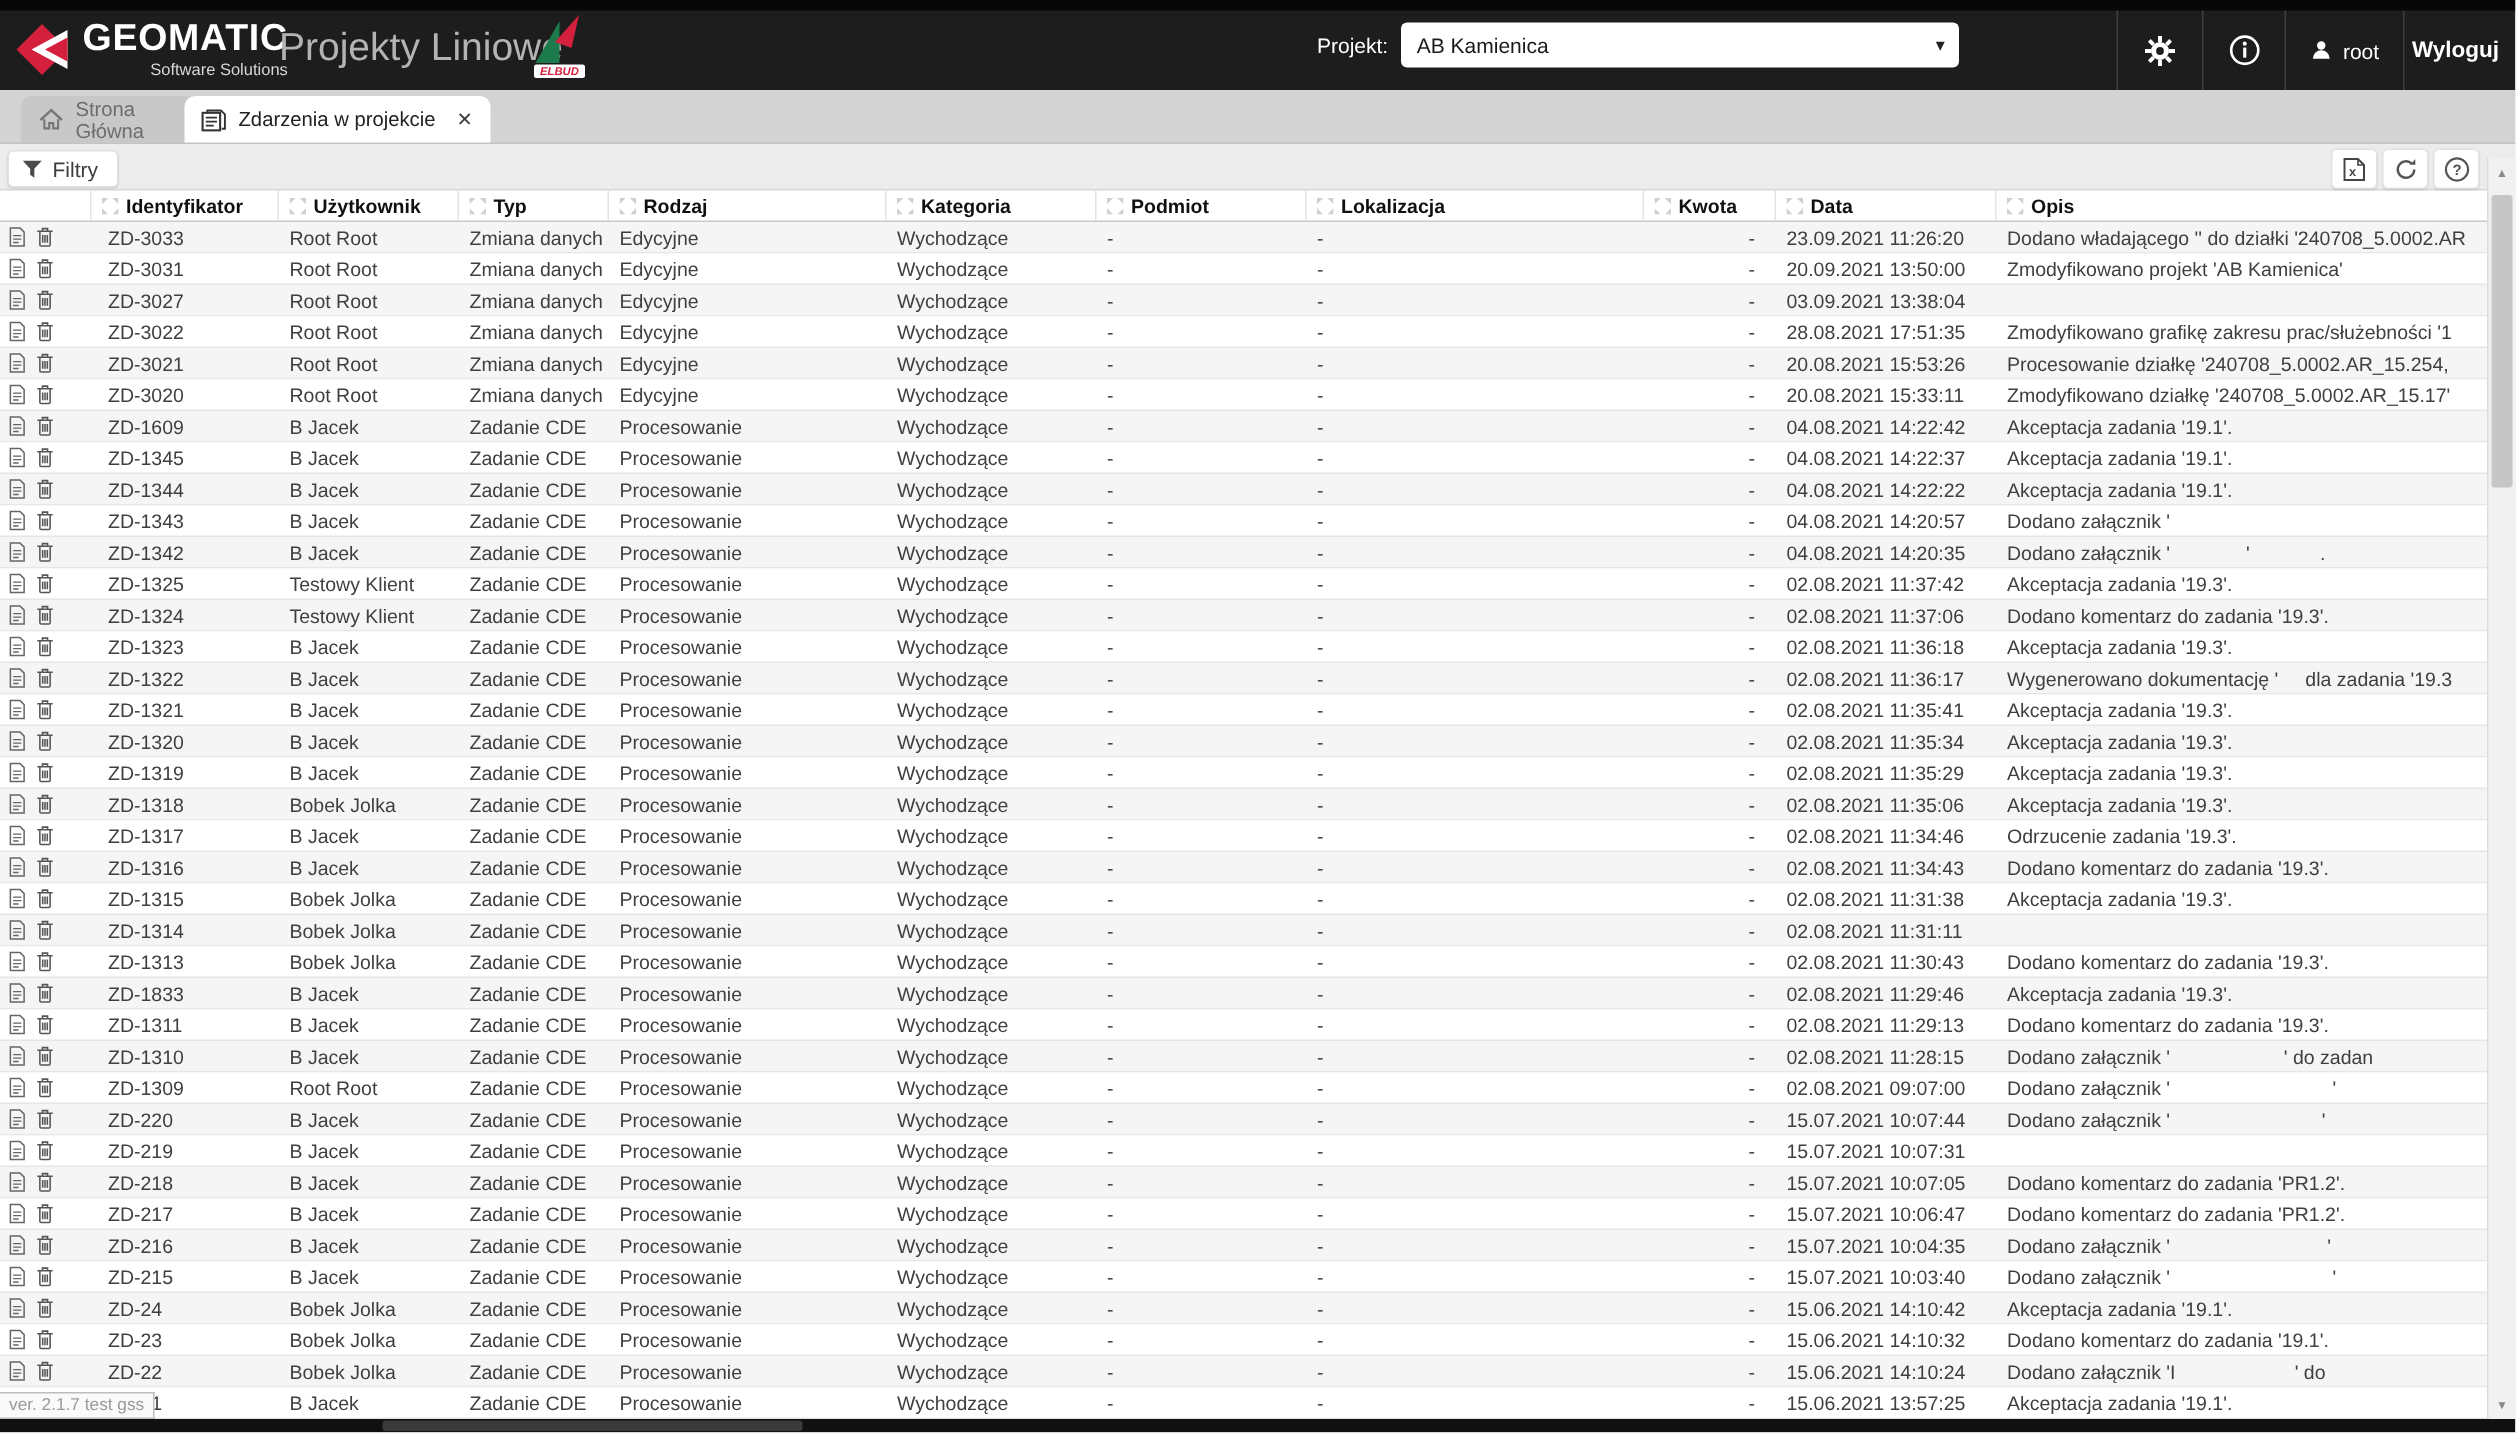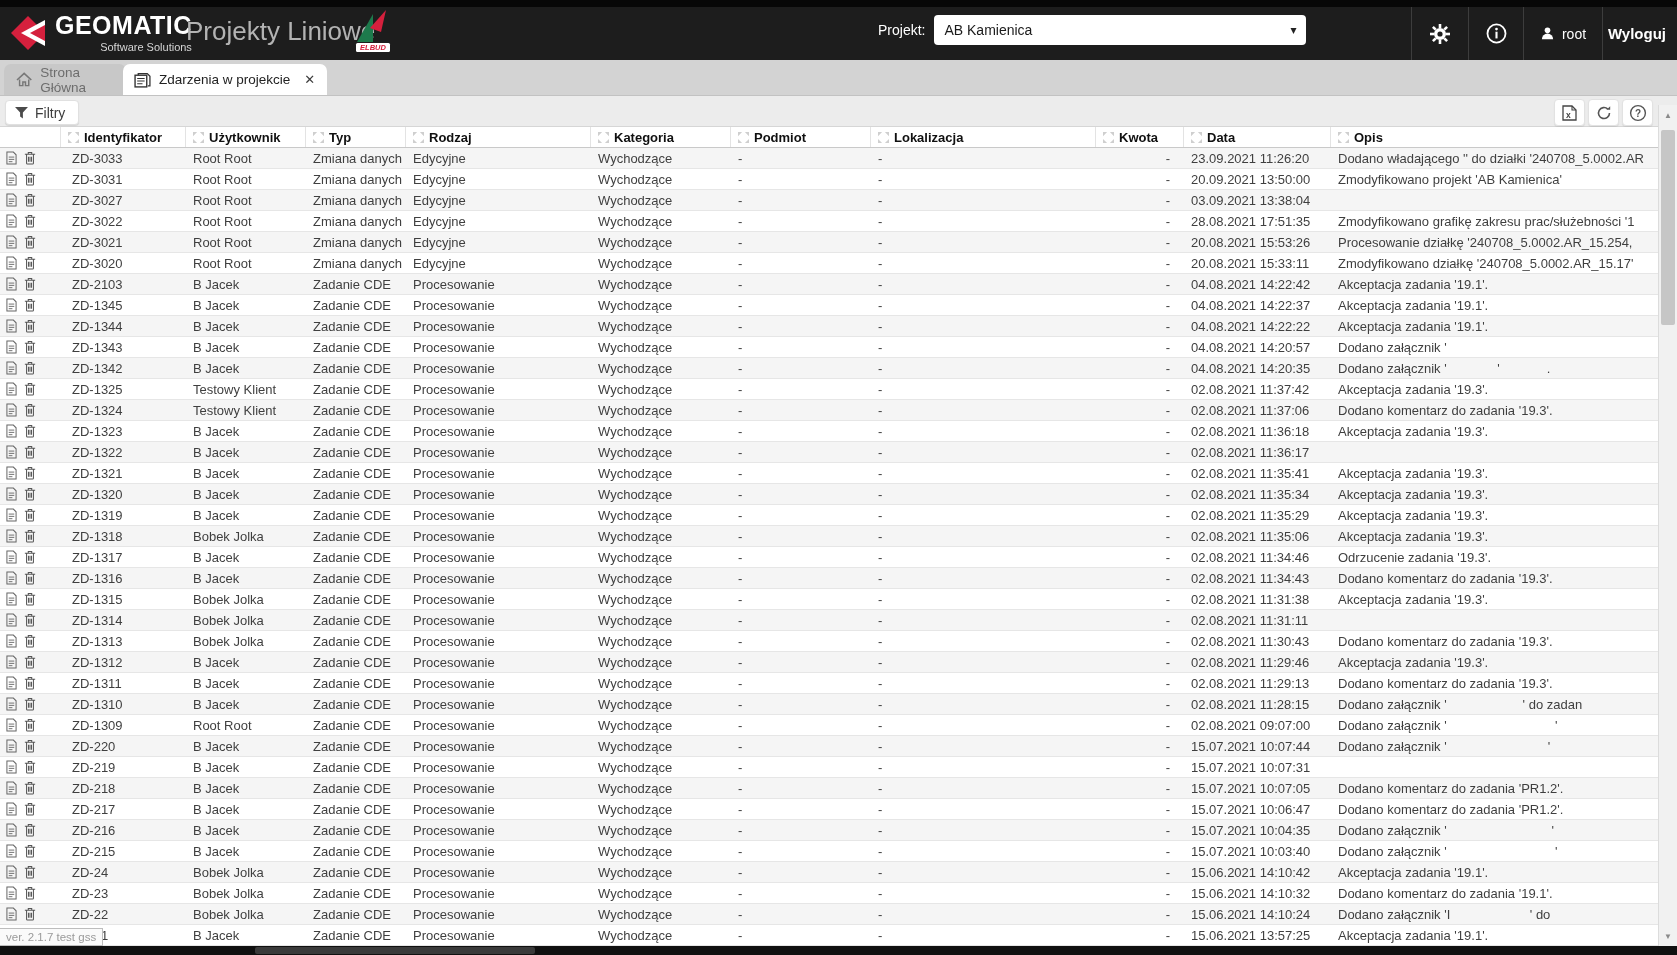--- a/index.html
+++ b/index.html
@@ -26,21 +26,21 @@
   .top-btn { display:flex; align-items:center; justify-content:center; gap:7px; color:#fff; cursor:pointer; }
   .btn-gear { width:56px; } .btn-info { width:54px; }
   .btn-user { width:78px; font-size:14px; }
   .btn-logout { width:68px; font-size:15px; font-weight:600; }
 
   
   .tabbar { position:absolute; top:60px; left:0; right:0; height:36px; background:#d3d3d3;
             border-bottom:1px solid #c2c2c2; box-sizing:border-box; }
   .tab { position:absolute; bottom:0; height:31px; border-radius:7px 7px 0 0;
          display:flex; align-items:center; gap:8px; box-sizing:border-box; cursor:pointer; }
-  .tab-home { left:4px; width:122px; background:#c8c8c8; color:#6d6d6d; font-size:13.5px; padding-left:12px; }
+  .tab-home { left:14px; width:122px; background:#c8c8c8; color:#6d6d6d; font-size:13.5px; padding-left:12px; }
   .tab-active { left:123px; background:#fff; color:#222; font-size:13.5px; padding:0 12px 0 11px; }
   .tab-close { color:#3c3c3c; font-size:13px; margin-left:6px; cursor:pointer; }
 
   
   .toolbar { position:absolute; top:96px; left:0; right:0; height:31px; background:#ececec;
              border-bottom:1px solid #d6d6d6; box-sizing:border-box; }
   .filtry-btn { position:absolute; left:5px; top:4px; height:23px; padding:0 13px 0 9px; background:#fff;
                 border:1px solid #e0e0e0; border-radius:4px; display:flex; align-items:center; gap:7px;
                 font-size:14px; color:#3c3c3c; box-shadow:0 1px 1px rgba(0,0,0,.10); cursor:pointer; }
   .toolbar-right { position:absolute; right:24px; top:3px; display:flex; gap:3px; }
@@ -427,21 +427,21 @@
                 <path d="M1 1h7l3 3v10H1z" fill="none" stroke="#666" stroke-width="1.1"></path>
                 <path d="M3 6.5h6M3 9h6M3 11.5h4" stroke="#666" stroke-width="1"></path>
               </svg>
             </span>
             <span class="icon-btn">
               <svg width="12" height="14" viewBox="0 0 14 16">
                 <path d="M1 3.5h12M5 3.5V1.5h4v2M3 3.5v10.5a1 1 0 0 0 1 1h6a1 1 0 0 0 1-1V3.5M5.2 6.5v6M7 6.5v6M8.8 6.5v6" stroke="#555" fill="none" stroke-width="1.2"></path>
               </svg>
             </span>
           </div>
-          <div class="cell pad12" style="width:125px">ZD-2103</div>
+          <div class="cell pad12" style="width:125px">ZD-1609</div>
           <div class="cell" style="width:120px">B Jacek</div>
           <div class="cell" style="width:100px">Zadanie CDE</div>
           <div class="cell" style="width:185px">Procesowanie</div>
           <div class="cell" style="width:140px">Wychodzące</div>
           <div class="cell" style="width:140px">-</div>
           <div class="cell" style="width:225px">-</div>
           <div class="cell num" style="width:88px">-</div>
           <div class="cell" style="width:147px">04.08.2021 14:22:42</div>
           <div class="cell" style="flex:1">Akceptacja zadania '19.1'.</div>
         </div>
@@ -636,20 +636,21 @@
           </div>
           <div class="cell pad12" style="width:125px">ZD-1322</div>
           <div class="cell" style="width:120px">B Jacek</div>
           <div class="cell" style="width:100px">Zadanie CDE</div>
           <div class="cell" style="width:185px">Procesowanie</div>
           <div class="cell" style="width:140px">Wychodzące</div>
           <div class="cell" style="width:140px">-</div>
           <div class="cell" style="width:225px">-</div>
           <div class="cell num" style="width:88px">-</div>
           <div class="cell" style="width:147px">02.08.2021 11:36:17</div>
+          <div class="cell" style="flex:1">Wygenerowano dokumentację '&nbsp;&nbsp;&nbsp;&nbsp; dla zadania '19.3</div>
         </div>
         <div class="grow">
           <div class="actions">
             <span class="icon-btn">
               <svg width="11" height="14" viewBox="0 0 12 15">
                 <path d="M1 1h7l3 3v10H1z" fill="none" stroke="#666" stroke-width="1.1"></path>
                 <path d="M3 6.5h6M3 9h6M3 11.5h4" stroke="#666" stroke-width="1"></path>
               </svg>
             </span>
             <span class="icon-btn">
@@ -875,21 +876,21 @@
                 <path d="M1 1h7l3 3v10H1z" fill="none" stroke="#666" stroke-width="1.1"></path>
                 <path d="M3 6.5h6M3 9h6M3 11.5h4" stroke="#666" stroke-width="1"></path>
               </svg>
             </span>
             <span class="icon-btn">
               <svg width="12" height="14" viewBox="0 0 14 16">
                 <path d="M1 3.5h12M5 3.5V1.5h4v2M3 3.5v10.5a1 1 0 0 0 1 1h6a1 1 0 0 0 1-1V3.5M5.2 6.5v6M7 6.5v6M8.8 6.5v6" stroke="#555" fill="none" stroke-width="1.2"></path>
               </svg>
             </span>
           </div>
-          <div class="cell pad12" style="width:125px">ZD-1312</div>
+          <div class="cell pad12" style="width:125px">ZD-1833</div>
           <div class="cell" style="width:120px">B Jacek</div>
           <div class="cell" style="width:100px">Zadanie CDE</div>
           <div class="cell" style="width:185px">Procesowanie</div>
           <div class="cell" style="width:140px">Wychodzące</div>
           <div class="cell" style="width:140px">-</div>
           <div class="cell" style="width:225px">-</div>
           <div class="cell num" style="width:88px">-</div>
           <div class="cell" style="width:147px">02.08.2021 11:29:46</div>
           <div class="cell" style="flex:1">Akceptacja zadania '19.3'.</div>
         </div>

